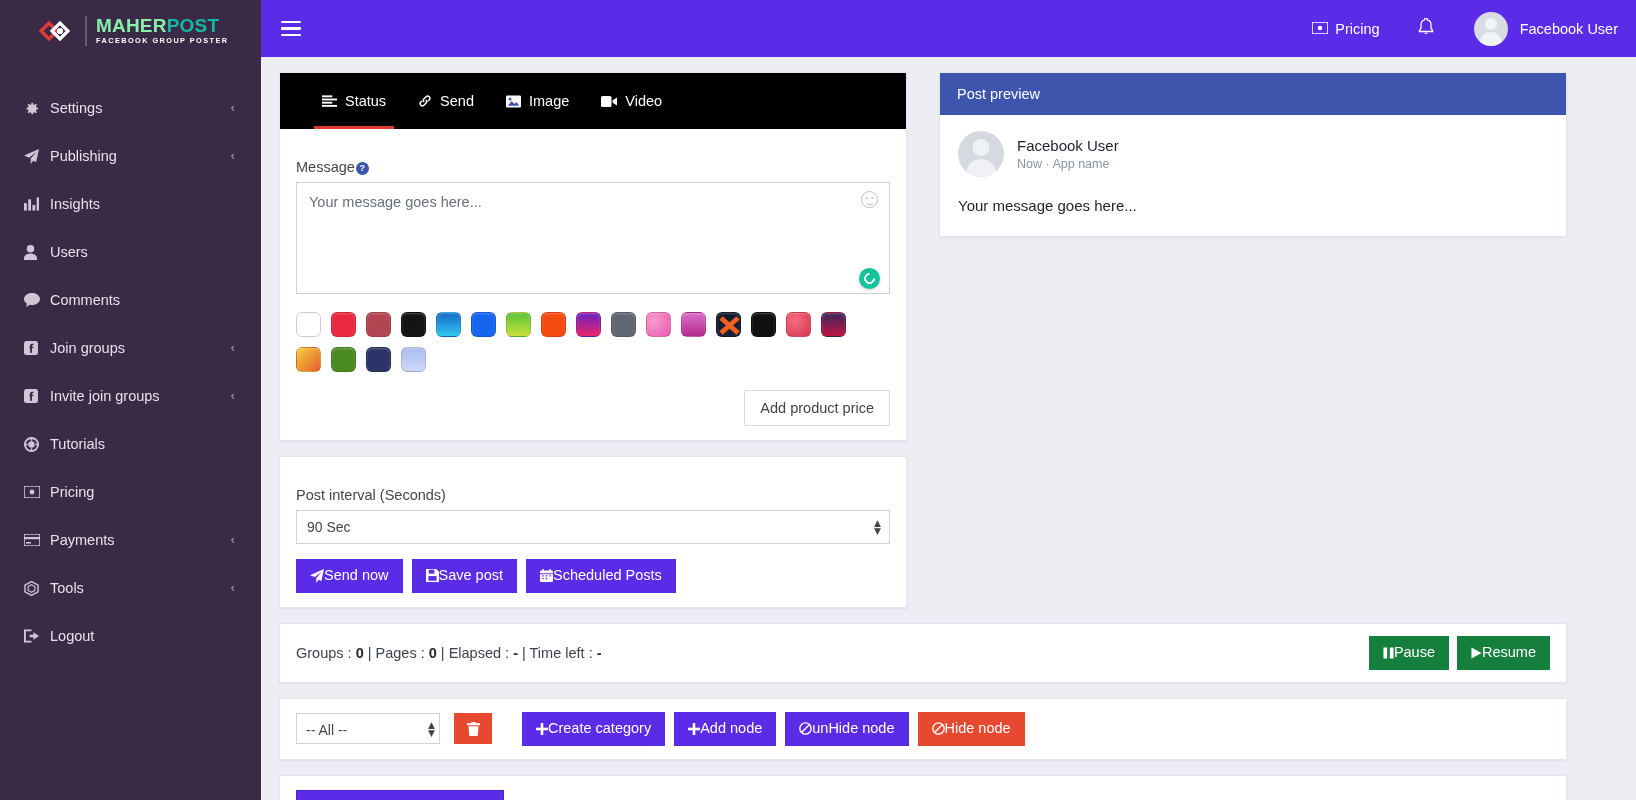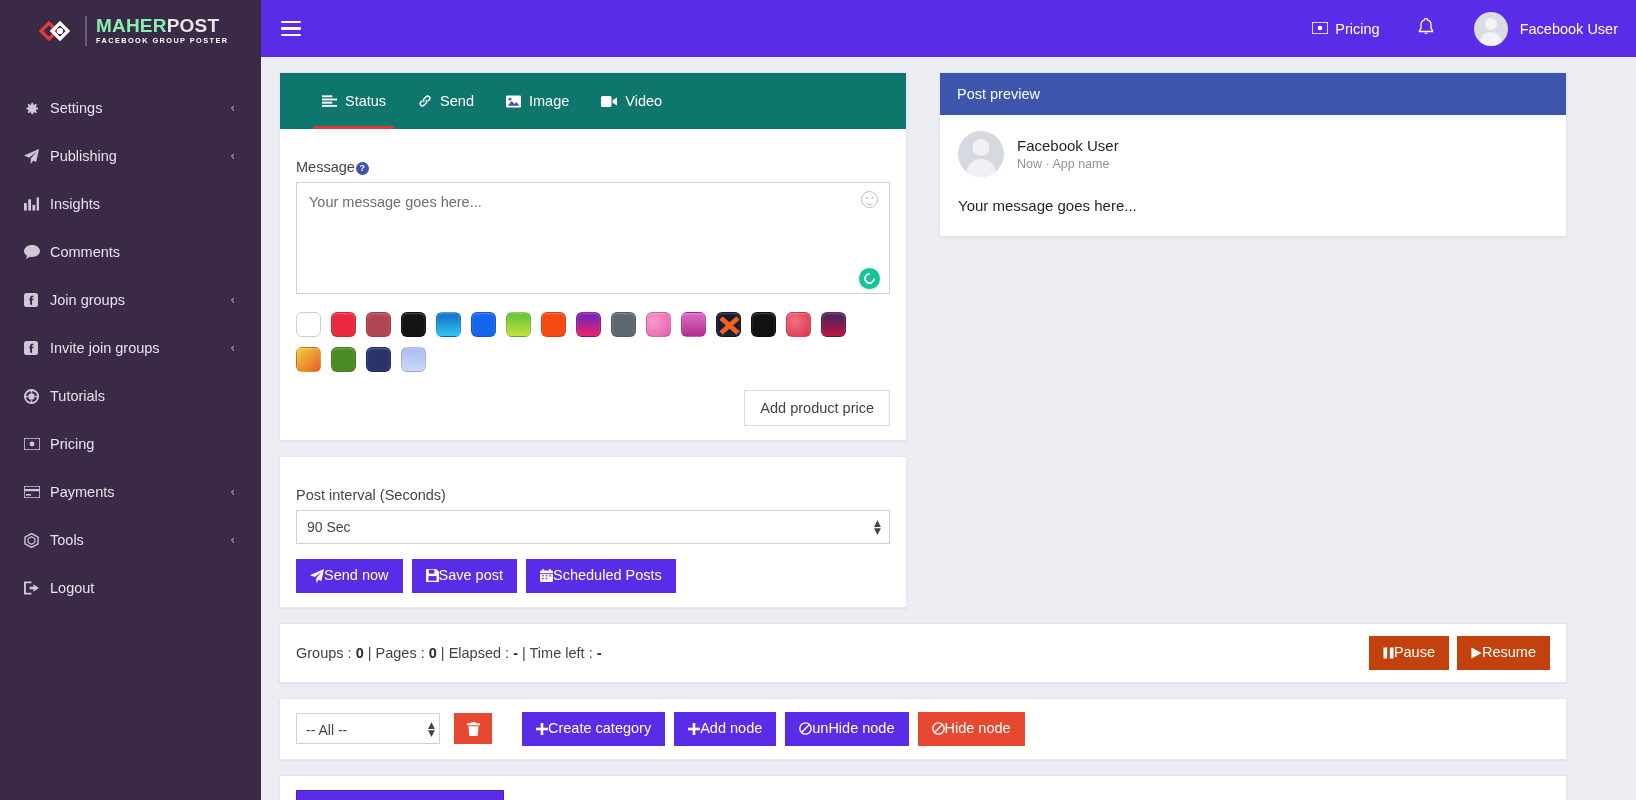--- a/index.html
+++ b/index.html
@@ -21,21 +21,21 @@
     height: 61px; display: flex; align-items: center;
     padding-left: 38px; background: #3b2a46;
   }
   .brand-logo { display: flex; align-items: center; }
   .logo-mark { width: 38px; height: 30px; position: relative; margin-right: 9px; }
   .logo-mark svg { display: block; }
   .logo-sep { width: 2px; height: 30px; background: #6d5a78; margin-right: 9px; }
   .brand-text { display: flex; flex-direction: column; justify-content: center; }
   .brand-title { font-size: 19px; font-weight: bold; letter-spacing: .2px; line-height: 20px; }
   .brand-title .m { color: #86efac; }
-  .brand-title .p { color: #e5e5e5; }
+  .brand-title .p { color: #14b8a6; }
   .brand-sub {
     font-size: 7.3px; color: #ffffff; letter-spacing: 1.45px;
     line-height: 10px; font-weight: bold; white-space: nowrap;
   }
   .nav { padding-top: 23px; }
   .nav-item {
     display: flex; align-items: center;
     height: 48px; padding: 0 26px 0 24px;
     color: #cfc6d6; font-size: 14.5px; cursor: pointer;
     position: relative;
@@ -98,21 +98,21 @@
     background: #fff; border: 1px solid #e3e6ed;
     box-shadow: 0 1px 2px rgba(30,40,70,.07);
     margin-bottom: 15px;
   }
   .card-head-blue {
     background: #3d55ac; color: #fff; padding: 13px 17px;
     font-size: 14.5px;
   }
 
   
-  .tabs { background: #0f766e; display: flex; align-items: stretch; height: 56px; padding-left: 26px; }
+  .tabs { background: #000000; display: flex; align-items: stretch; height: 56px; padding-left: 26px; }
   .tab {
     display: flex; align-items: center; gap: 8px;
     color: #fff; font-size: 14.5px; padding: 0 16px; cursor: pointer;
     position: relative; background: transparent;
   }
   .tab.active::after {
     content: ''; position: absolute; left: 8px; right: 8px; bottom: 0;
     height: 3px; background: #e03a2f;
   }
   .tab svg { display: block; fill: #fff; }
@@ -191,21 +191,21 @@
   }
   .btn-row { display: flex; gap: 9px; margin-top: 15px; }
   .btn {
     display: inline-flex; align-items: center; 
     font-size: 14.5px; color: #fff; border: none; cursor: pointer;
     padding: 9px 14px; font-family: "Liberation Sans", sans-serif;
     line-height: 1.1;
   }
   .btn svg { display: block; fill: #fff; }
   .btn-purple { background: #5b2ce8; }
-  .btn-purple-l { background: #c2410c; }
+  .btn-purple-l { background: #15803d; }
   .btn-red { background: #e8482f; }
 
   
   .wide-card {
     background: #fff; border: 1px solid #e3e6ed; box-shadow: 0 1px 2px rgba(30,40,70,.07);
     margin-bottom: 15px; width: 1288px;
     display: flex; align-items: center; justify-content: space-between;
     padding: 12px 16px;
   }
   .status-text { font-size: 14.5px; color: #3e434b; text-align: center; }
@@ -300,20 +300,30 @@
       <div class="nav-item">
         <span class="nav-ico">
             <svg width="15" height="14" viewBox="0 0 16 14">
               <rect x="0" y="6" width="3" height="8"></rect>
               <rect x="4.5" y="2" width="3" height="12"></rect>
               <rect x="9" y="8" width="3" height="6"></rect>
               <rect x="13.5" y="0" width="2.5" height="14"></rect>
             </svg>
           </span>
         <span class="nav-label">Insights</span>
+        <span class="nav-caret"></span>
+      </div>
+      <div class="nav-item">
+        <span class="nav-ico">
+            <svg width="13" height="15" viewBox="0 0 14 16">
+              <circle cx="7" cy="4" r="4"></circle>
+              <path d="M7 9c-4 0-7 2.2-7 5v2h14v-2c0-2.8-3-5-7-5z"></path>
+            </svg>
+          </span>
+        <span class="nav-label">Users</span>
         <span class="nav-caret"></span>
       </div>
       <div class="nav-item">
         <span class="nav-ico">
             <svg width="16" height="14" viewBox="0 0 16 14">
               <path d="M8 0C3.6 0 0 2.7 0 6c0 1.9 1.2 3.6 3 4.7L2 14l3.8-2.2c.7.1 1.4.2 2.2.2 4.4 0 8-2.7 8-6S12.4 0 8 0z"></path>
             </svg>
           </span>
         <span class="nav-label">Comments</span>
         <span class="nav-caret"></span>

